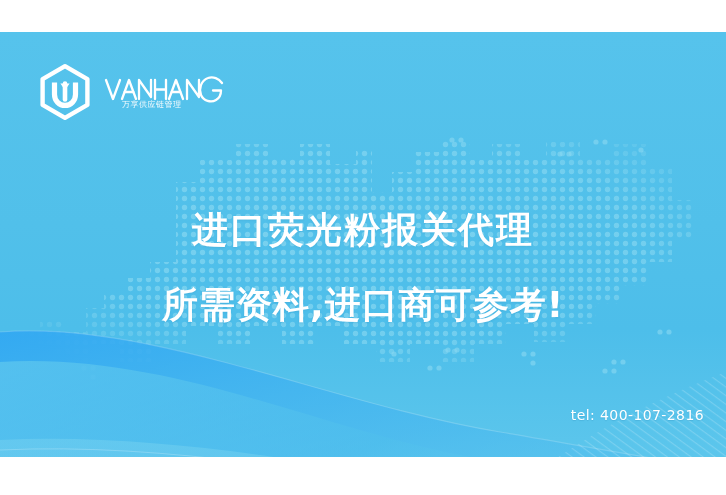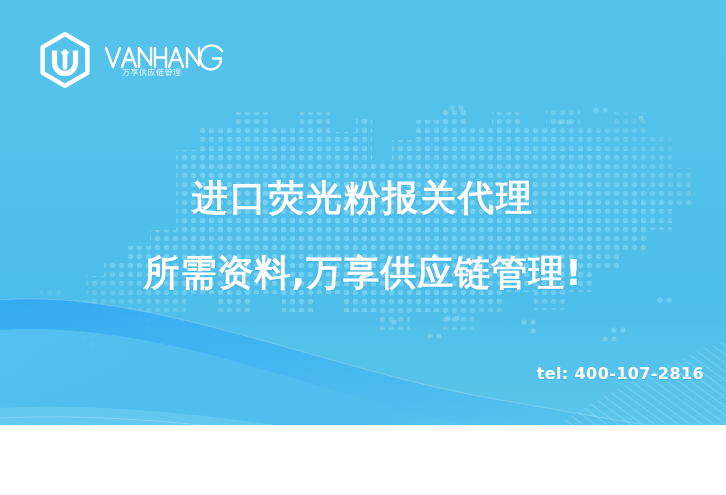--- a/index.html
+++ b/index.html
@@ -7,20 +7,21 @@
     padding: 0;
     background: #ffffff;
   }
   #banner {
     position: relative;
     width: 726px;
     height: 425px;
     overflow: hidden;
     background: #0c4a6e;
     font-family: "Liberation Sans", "DejaVu Sans", sans-serif;
+    margin-top: 32px;
     -webkit-font-smoothing: antialiased;
   }
 
   
   .bg-base {
     position: absolute;
     inset: 0;
     background: linear-gradient(180deg, #56c3ec 0%, #51c0ea 45%, #4dbeea 70%, #5cc6ec 100%);
   }
   .bg-svg {
@@ -90,28 +91,27 @@
     white-space: nowrap;
   }
   .headline-line.line2 {
     letter-spacing: 1px;
   }
 
   
   .phone {
     position: absolute;
     right: 22px;
-    bottom: 42px;
-    color: #ffffff;
-    font-size: 16px;
+    bottom: 34px;
+    color: #ffffff;
+    font-size: 14px;
     letter-spacing: .4px;
     font-family: "DejaVu Sans", sans-serif;
     white-space: nowrap;
     text-shadow: 0 1px 1px rgba(40,130,180,.25);
-    font-weight: bold;
   }
 </style>
 </head>
 <body>
 
 <div id="banner">
 
   <div class="bg-base"></div>
 
   <svg class="bg-svg" viewBox="0 0 726 495" xmlns="http://www.w3.org/2000/svg">
@@ -260,18 +260,18 @@
           <path d="M236,16 C230,7 218,2 208,6 C194,11 189,28 194,40
                    C199,52 214,56 224,50 C231,46 234,38 234,31 L218,31" stroke-width="4.6"></path>
         </g>
       </svg>
       <div class="logo-sub">万享供应链管理</div>
     </div>
   </div>
 
   <div class="headline">
     <div class="headline-line line1">进口荧光粉报关代理</div>
-    <div class="headline-line line2">所需资料,万享供应链管理!</div>
+    <div class="headline-line line2">所需资料,进口商可参考!</div>
   </div>
 
   <div class="phone">tel: 400-107-2816</div>
 
 </div>
 
 </body></html>

